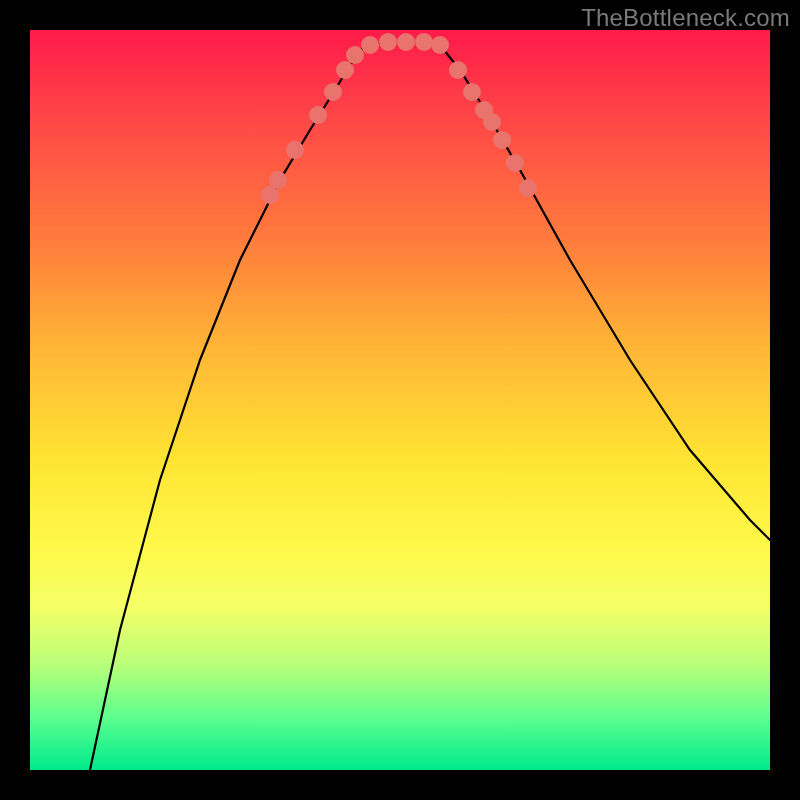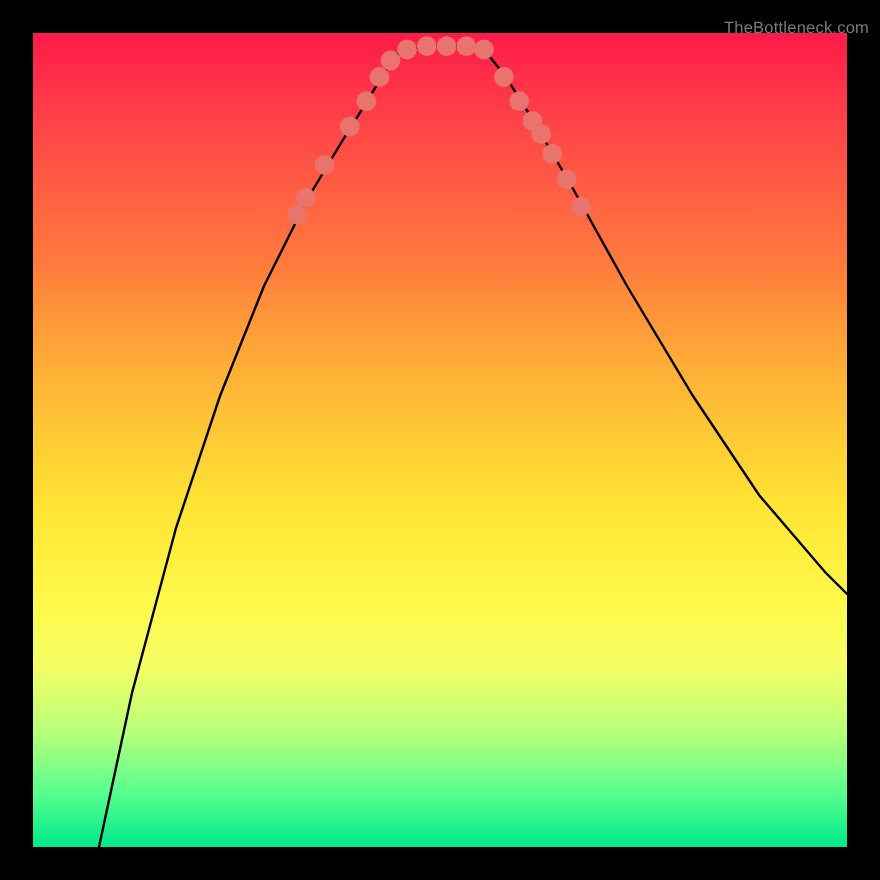--- a/index.html
+++ b/index.html
@@ -35,24 +35,23 @@
       #f4ff66 78%,
       #b6ff7a 86%,
       #5cff8e 93%,
       #00e98b 100%);
   }
   .watermark {
     position: absolute;
     top: 4px;
     right: 10px;
     color: #7a7a7a;
-    font-size: 15px;
+    font-size: 24px;
     font-weight: 500;
     letter-spacing: 0.2px;
-    margin-top: 13px;
   }
   svg.curve {
     position: absolute;
     top: 0;
     left: 0;
     width: 740px;
     height: 740px;
   }
 </style>
 </head>

